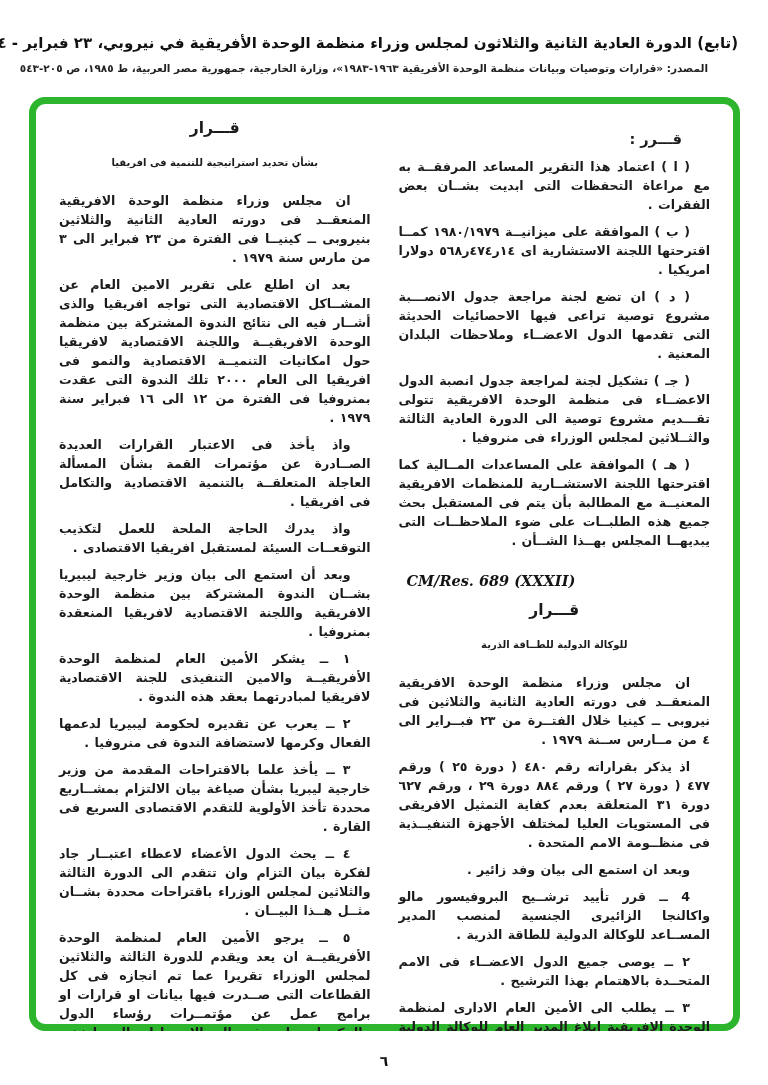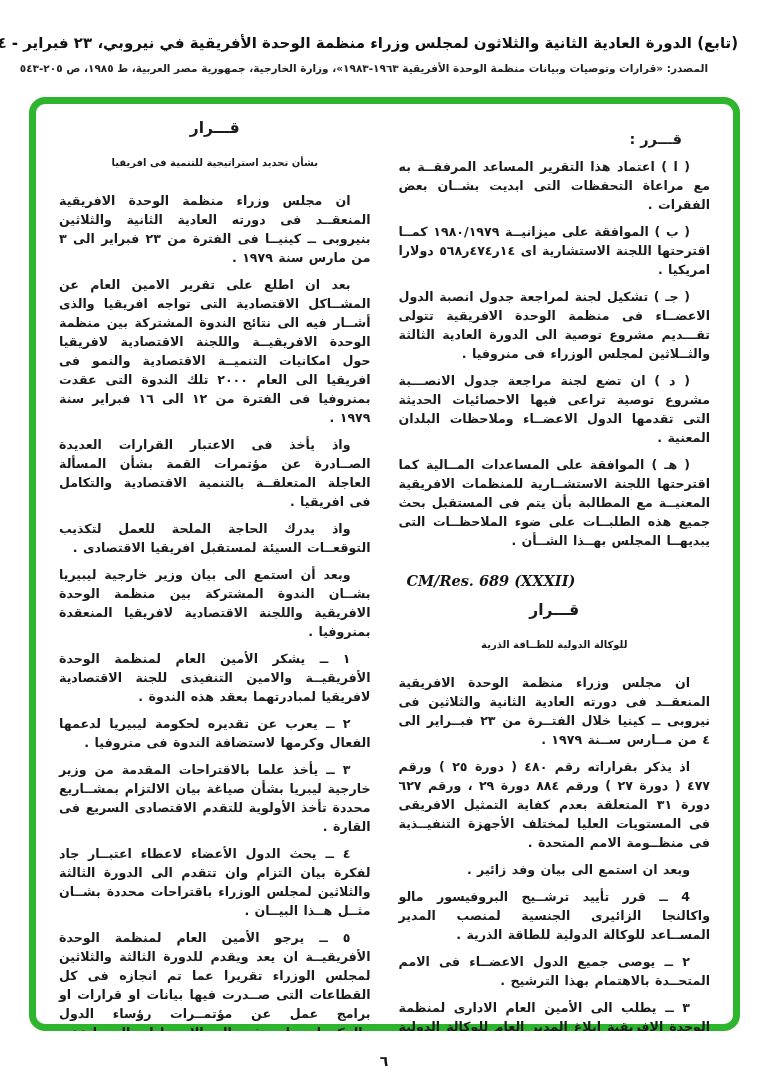--- a/index.html
+++ b/index.html
@@ -134,22 +134,22 @@
   <div class="hdr2">المصدر: «قرارات وتوصيات وبيانات منظمة الوحدة الأفريقية ١٩٦٣-١٩٨٣»، وزارة الخارجية، جمهورية مصر العربية، ط ١٩٨٥، ص ٢٠٥-٥٤٣</div>
 
   <div class="frame" style="border-color: rgb(45, 181, 45);"></div>
 
   <div class="cols">
 
     <div class="col">
       <div class="operative-heading">قـــرر :</div>
       <p class="para">( ا ) اعتماد هذا التقرير المساعد المرفقــة به مع مراعاة التحفظات التى ابديت بشــان بعض الفقرات .</p>
       <p class="para">( ب ) الموافقة على ميزانيــة ١٩٨٠/١٩٧٩ كمــا اقترحتها اللجنة الاستشارية اى ١٤ر٤٧٤ر٥٦٨ دولارا امريكيا .</p>
+      <p class="para">( د ) ان تضع لجنة مراجعة جدول الانصـــبة مشروع توصية تراعى فيها الاحصائيات الحديثة التى تقدمها الدول الاعضــاء وملاحظات البلدان المعنية .</p>
       <p class="para">( جـ ) تشكيل لجنة لمراجعة جدول انصبة الدول الاعضــاء فى منظمة الوحدة الافريقية تتولى تقـــديم مشروع توصية الى الدورة العادية الثالثة والثــلاثين لمجلس الوزراء فى منروفيا .</p>
-      <p class="para">( د ) ان تضع لجنة مراجعة جدول الانصـــبة مشروع توصية تراعى فيها الاحصائيات الحديثة التى تقدمها الدول الاعضــاء وملاحظات البلدان المعنية .</p>
       <p class="para">( هـ ) الموافقة على المساعدات المــالية كما اقترحتها اللجنة الاستشــارية للمنظمات الافريقية المعنيــة مع المطالبة بأن يتم فى المستقبل بحث جميع هذه الطلبــات على ضوء الملاحظــات التى يبديهــا المجلس بهــذا الشــأن .</p>
 
       <div class="res-ref section-gap">CM/Res. 689 (XXXII)</div>
       <div class="res-heading">قـــرار</div>
       <div class="res-subject last">للوكالة الدولية للطــاقة الذرية</div>
       <p class="para">ان مجلس وزراء منظمة الوحدة الافريقية المنعقــد فى دورته العادية الثانية والثلاثين فى نيروبى ــ كينيا خلال الفتــرة من ٢٣ فبــراير الى ٤ من مــارس ســنة ١٩٧٩ .</p>
       <p class="para">اذ يذكر بقراراته رقم ٤٨٠ ( دورة ٢٥ ) ورقم ٤٧٧ ( دورة ٢٧ ) ورقم ٨٨٤ دورة ٢٩ ، ورقم ٦٢٧ دورة ٣١ المتعلقة بعدم كفاية التمثيل الافريقى فى المستويات العليا لمختلف الأجهزة التنفيــذية فى منظــومة الامم المتحدة .</p>
       <p class="para">وبعد ان استمع الى بيان وفد زائير .</p>
       <p class="para">4 ــ قرر تأييد ترشــيح البروفيسور مالو واكالنجا الزائيرى الجنسية لمنصب المدير المســاعد للوكالة الدولية للطاقة الذرية .</p>
       <p class="para">٢ ــ يوصى جميع الدول الاعضــاء فى الامم المتحــدة بالاهتمام بهذا الترشيح .</p>

